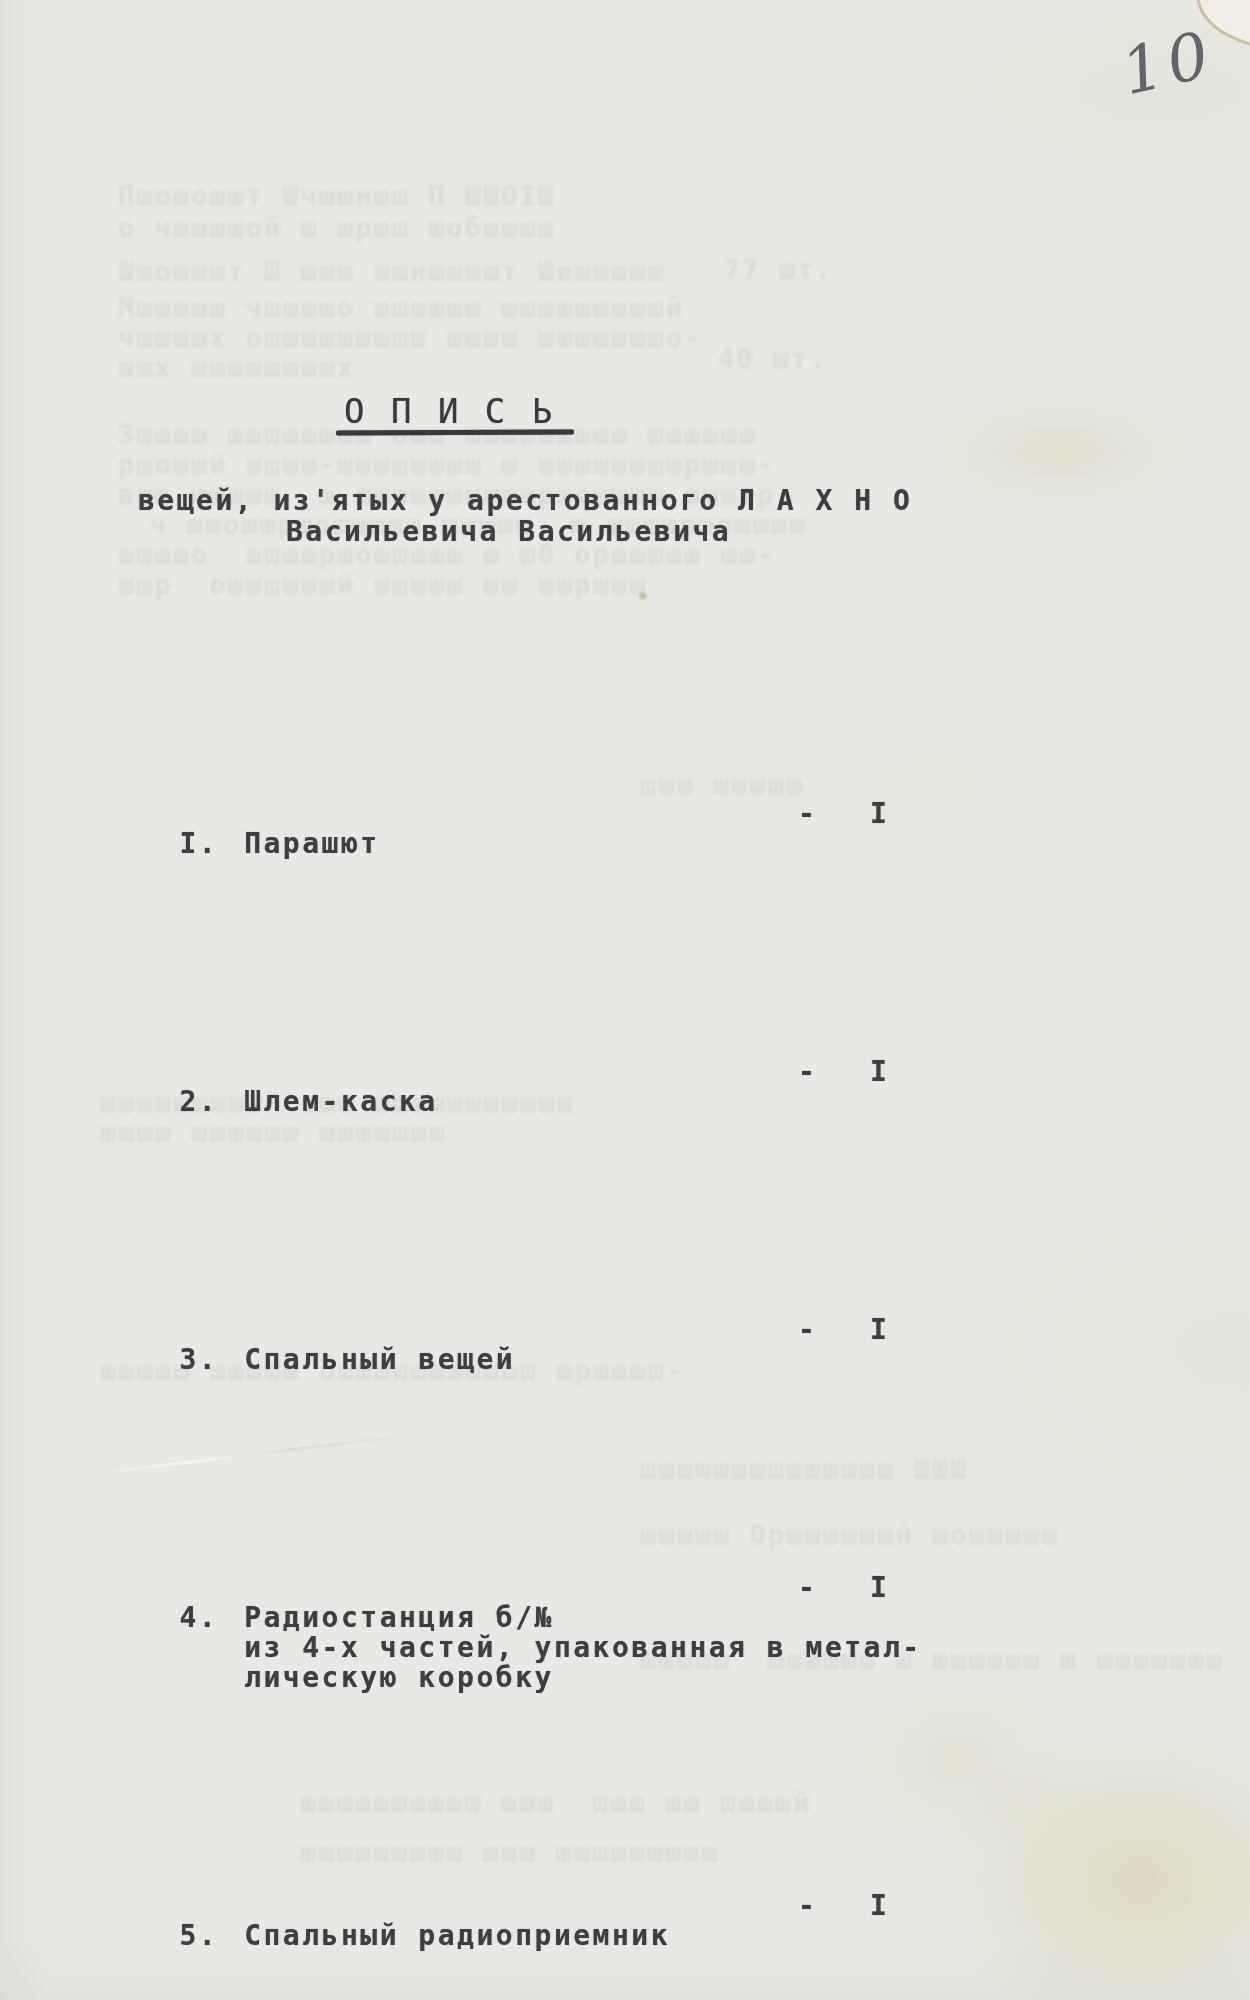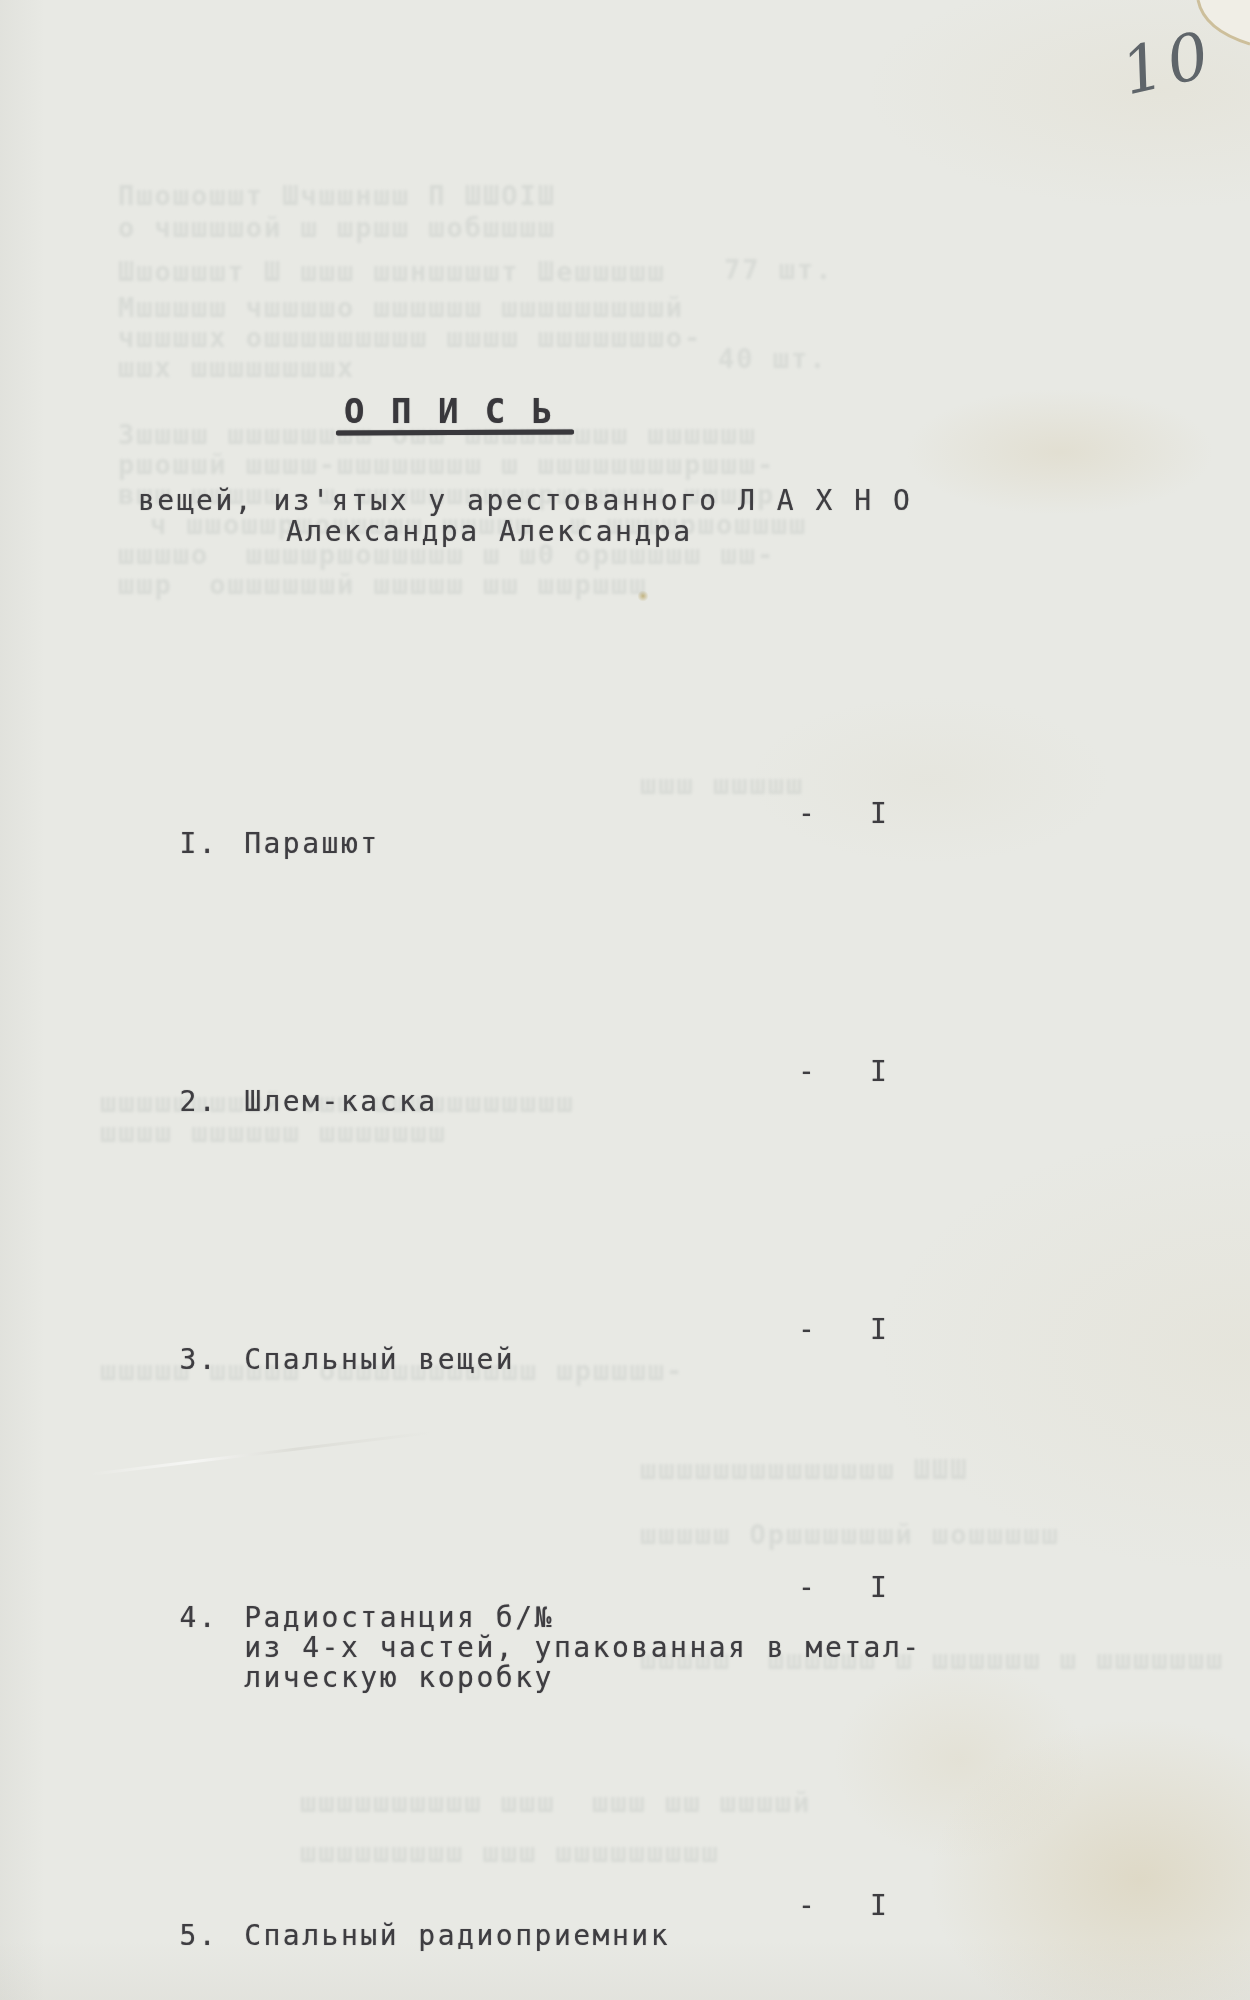--- a/index.html
+++ b/index.html
@@ -12,23 +12,23 @@
       radial-gradient(300px 230px at 1140px 1880px, rgba(197,175,122,.28), transparent 70%),
       radial-gradient(180px 140px at 960px 1760px, rgba(203,185,140,.16), transparent 70%),
       radial-gradient(8px 8px at 643px 596px, rgba(164,136,48,.55), transparent 70%),
       radial-gradient(420px 170px at 1160px 90px, rgba(210,196,160,.14), transparent 70%),
       radial-gradient(520px 320px at 1240px 1350px, rgba(205,188,145,.10), transparent 70%),
       radial-gradient(260px 120px at 930px 780px, rgba(200,190,155,.08), transparent 70%),
       linear-gradient(90deg, rgba(110,110,100,.06), rgba(0,0,0,0) 45px),
       linear-gradient(0deg, rgba(120,110,90,.05), rgba(0,0,0,0) 60px),
       #e8e9e4;
   }
-  .typew{font-weight:400;font-size:28px;line-height:30px;letter-spacing:2.5px;
+  .typew{font-weight:700;font-size:28px;line-height:30px;letter-spacing:2.5px;
          color:#3e3d41;text-shadow:0 0 1px rgba(62,61,65,.55);white-space:pre;}
-  .doc-title{position:absolute;left:344px;top:391px;font-weight:700;font-size:34px;
+  .doc-title{position:absolute;left:344px;top:391px;font-weight:400;font-size:34px;
          letter-spacing:3px;color:#39383c;text-shadow:0 0 1px rgba(57,56,60,.6);white-space:pre;}
   .title-underline{position:absolute;left:336px;top:430px;width:238px;height:5px;
          background:#39383c;border-radius:2px;transform:rotate(-.3deg);
          box-shadow:0 0 1px rgba(57,56,60,.7);}
   .sub1{position:absolute;left:138px;top:486px;}
   .sub2{position:absolute;left:286px;top:517px;}
   .list{position:absolute;left:52px;top:739px;width:1160px;}
   .row{position:relative;margin-bottom:18px;}
   .row .num{display:inline-block;width:50px;text-align:right;vertical-align:top;white-space:pre;}
   .row .text{display:inline-block;margin-left:26px;vertical-align:top;max-width:760px;}
@@ -92,21 +92,21 @@
   </svg>
 
   <div class="pagenum">10</div>
 
   <div class="crease"></div>
 
   <div class="doc-title">О П И С Ь</div>
   <div class="title-underline"></div>
 
   <div class="typew sub1">вещей, из'ятых у арестованного Л А Х Н О</div>
-  <div class="typew sub2">Александра Александра</div>
+  <div class="typew sub2">Васильевича Васильевича</div>
 
   <div class="list typew" id="list">
     <div class="row">
       <span class="num">I.</span><span class="text">Парашют</span>
       <span class="dash">-</span>
       <span class="qty">I</span>
     </div>
   
     <div class="row">
       <span class="num">2.</span><span class="text">Шлем-каска</span>

